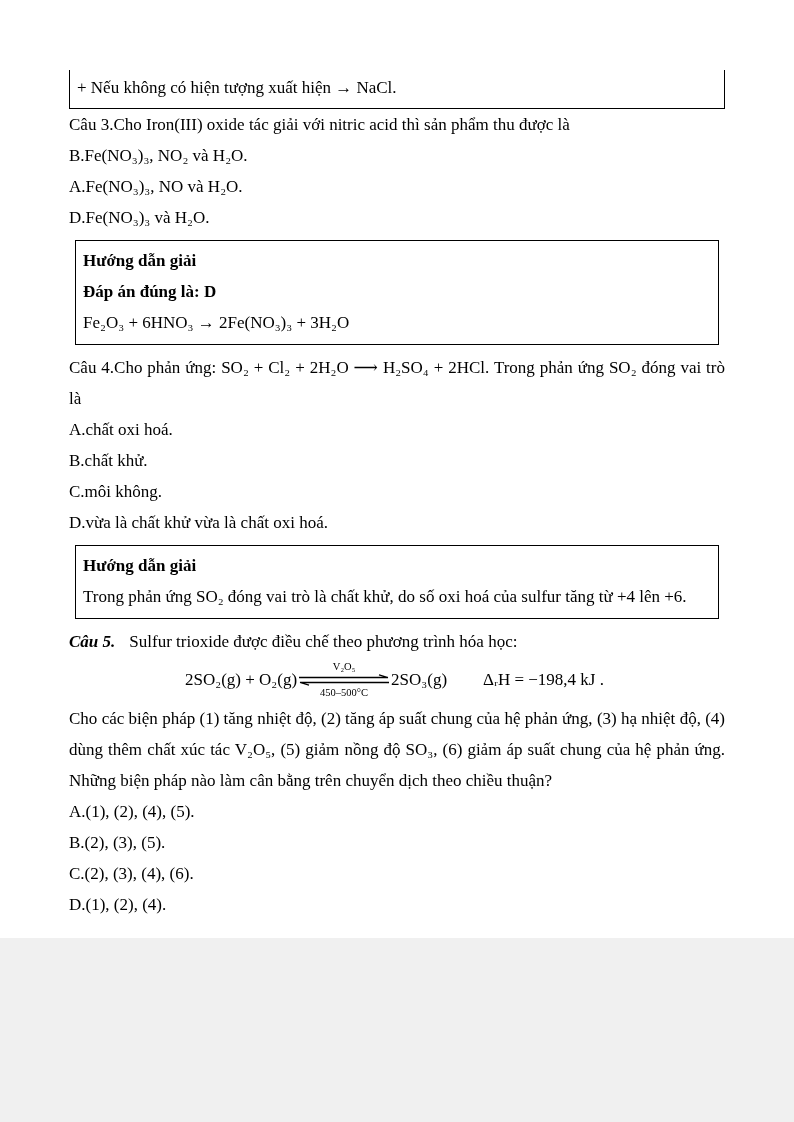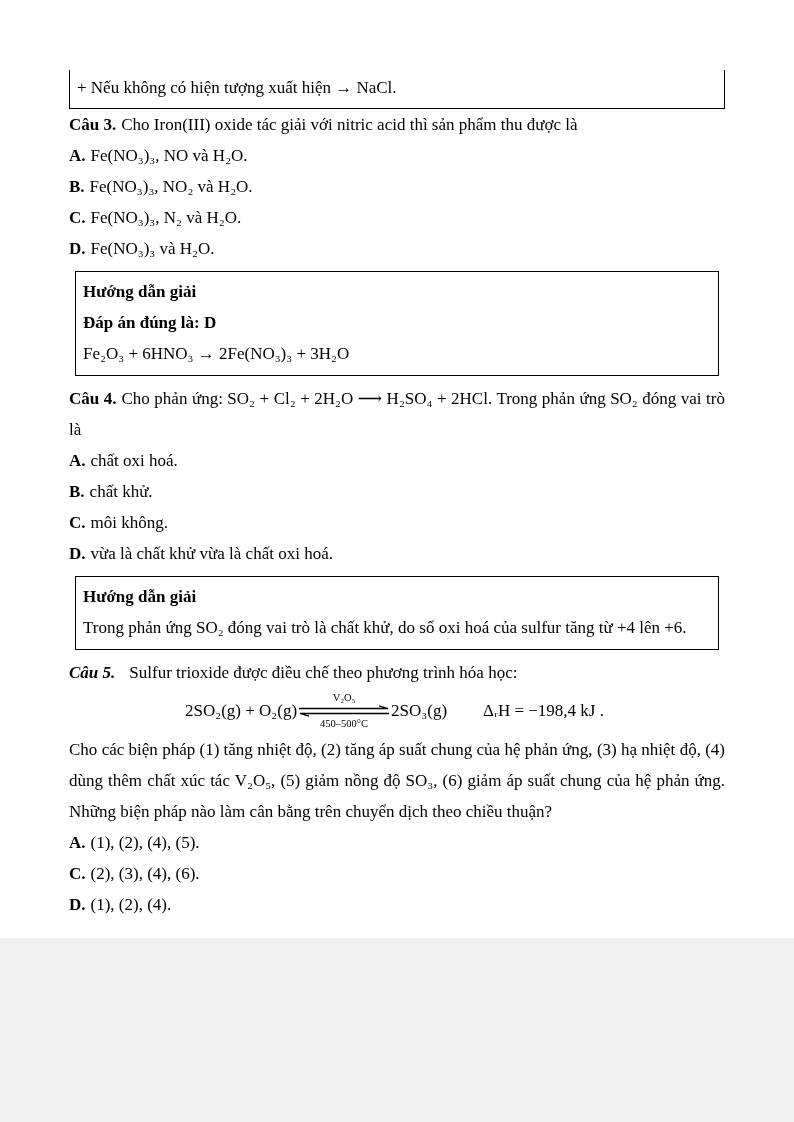--- a/index.html
+++ b/index.html
@@ -13,21 +13,21 @@
     padding: 70px 69px 0 69px;
     font-family: "Liberation Serif", "DejaVu Serif", "DejaVu Sans", serif;
     font-size: 17px;
     line-height: 31px;
     color: #000;
     overflow: hidden;
   }
   p { margin: 0; }
   .b { font-weight: bold; }
   .just { text-align: justify; }
-  .qlabel { font-weight: bold; margin-right: 5px; }
+  .qlabel { font-weight: normal; }
   .q5label { font-weight: bold; margin-right: 14px; font-style: italic; }
   .box {
     border: 1.5px solid #000;
     padding: 4px 7px 6px 7px;
     margin: 7px 6px;
   }
   .box.frag {
     border-top: none;
     margin: 0;
     padding: 2px 7px 5px 7px;
@@ -56,23 +56,22 @@
 </head>
 <body>
 
 <div class="page">
 
   <div class="box frag">
     <p>+ Nếu không có hiện tượng xuất hiện → NaCl.</p>
   </div>
 
   <p><span class="qlabel">Câu 3.</span><span>Cho Iron(III) oxide tác giải với nitric acid thì sản phẩm thu được là</span></p>
+  <p><span class="qlabel">B.</span><span>Fe(NO₃)₃, NO₂ và H₂O.</span></p>
   <p><span class="qlabel">A.</span><span>Fe(NO₃)₃, NO và H₂O.</span></p>
-  <p><span class="qlabel">B.</span><span>Fe(NO₃)₃, NO₂ và H₂O.</span></p>
-  <p><span class="qlabel">C.</span><span>Fe(NO₃)₃, N₂ và H₂O.</span></p>
   <p><span class="qlabel">D.</span><span>Fe(NO₃)₃ và H₂O.</span></p>
 
   <div class="box">
     <p class="b">Hướng dẫn giải</p>
     <p class="b">Đáp án đúng là: D</p>
     <p>Fe₂O₃ + 6HNO₃ → 2Fe(NO₃)₃ + 3H₂O</p>
   </div>
 
   <p class="just"><span class="qlabel">Câu 4.</span><span>Cho phản ứng: SO₂ + Cl₂ + 2H₂O ⟶ H₂SO₄ + 2HCl. Trong phản ứng SO₂ đóng vai trò là</span></p>
   <p><span class="qlabel">A.</span><span>chất oxi hoá.</span></p>
@@ -96,16 +95,17 @@
         <path d="M91 8.5 H2 M2 8.5 L11 11.2" fill="none" stroke="#000" stroke-width="1.3"></path>
       </svg>
       <span class="eq-small">450–500°C</span>
     </span>
     <span>2SO₃(g)</span>
     <span class="enthalpy">ΔᵣH = −198,4 kJ .</span>
   </div>
 
   <p class="just">Cho các biện pháp (1) tăng nhiệt độ, (2) tăng áp suất chung của hệ phản ứng, (3) hạ nhiệt độ, (4) dùng thêm chất xúc tác V₂O₅, (5) giảm nồng độ SO₃, (6) giảm áp suất chung của hệ phản ứng. Những biện pháp nào làm cân bằng trên chuyển dịch theo chiều thuận?</p>
   <p><span class="qlabel">A.</span><span>(1), (2), (4), (5).</span></p>
+  <p><span class="qlabel">B.</span><span>(2), (3), (5).</span></p>
   <p><span class="qlabel">C.</span><span>(2), (3), (4), (6).</span></p>
   <p><span class="qlabel">D.</span><span>(1), (2), (4).</span></p>
 
 </div>
 
 </body></html>

